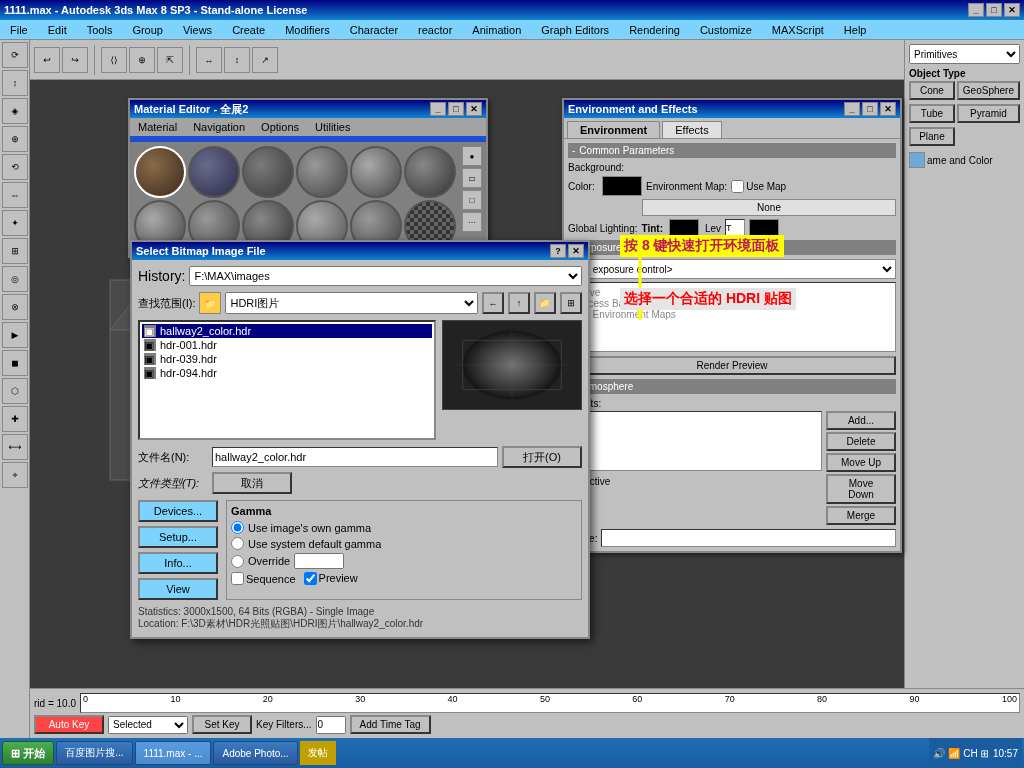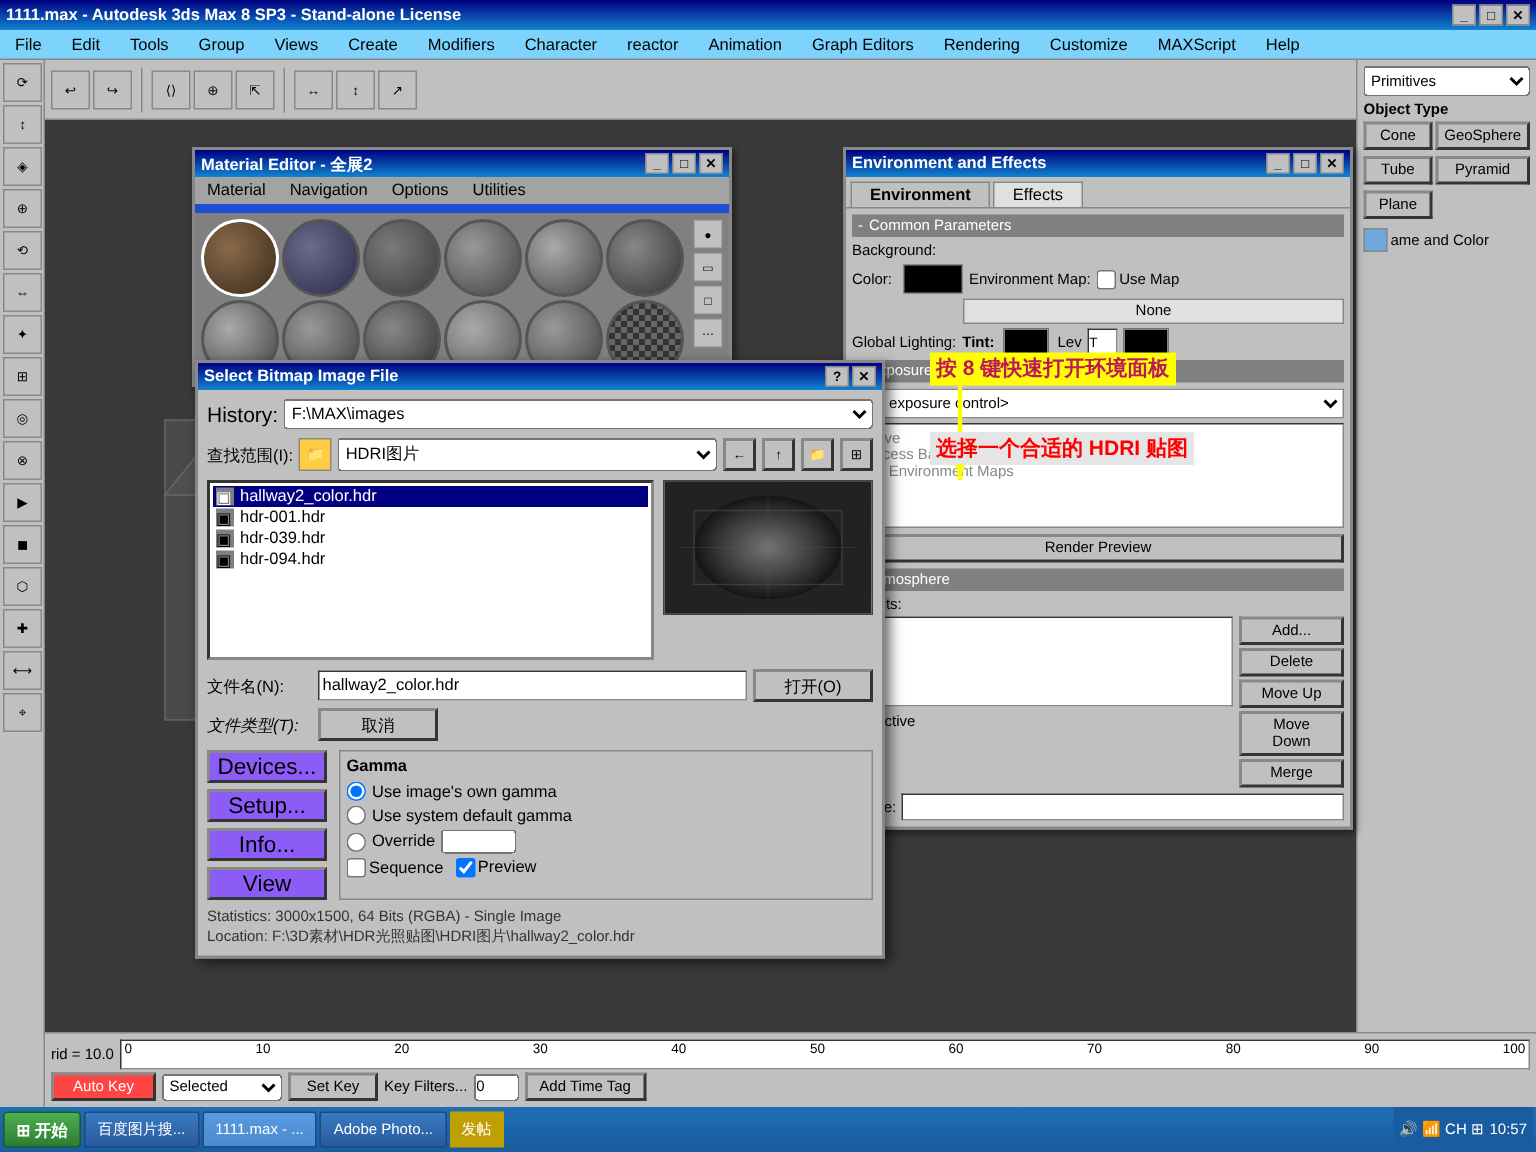--- a/index.html
+++ b/index.html
@@ -393,23 +393,23 @@
       margin-top: 4px;
     }
     .left-btns {
       display: flex;
       flex-direction: column;
       gap: 4px;
     }
     .bitmap-btn {
       width: 80px;
       height: 22px;
-      background: #8b5cf6;
+      background: #7dd3fc;
       border: 2px outset #888;
-      font-size: 15px;
+      font-size: 11px;
       cursor: pointer;
       text-align: center;
     }
     .gamma-section {
       border: 1px solid #888;
       padding: 4px;
       flex: 1;
     }
     .gamma-title { font-size: 11px; font-weight: bold; margin-bottom: 4px; }
     .gamma-option {

